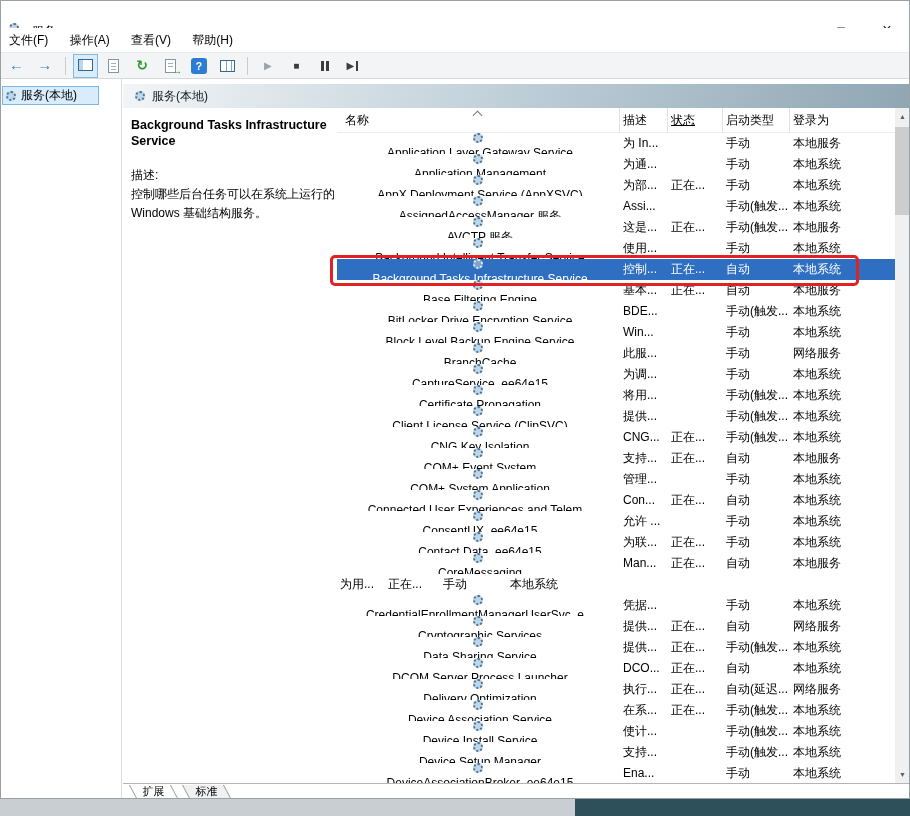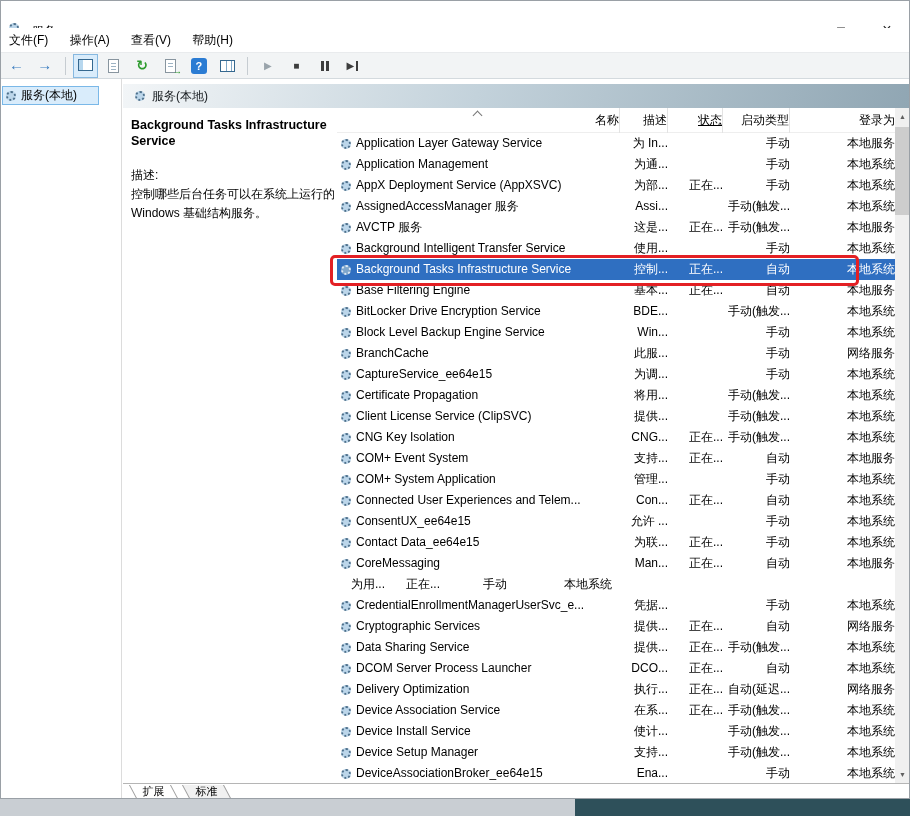--- a/index.html
+++ b/index.html
@@ -72,33 +72,33 @@
   .content-header .gear { margin-right:7px; }
   .content-header .lbl { font-size:12px; color:#13181c; }
 
   
   .ext-title { position:absolute; left:8px; top:39px; width:212px; font-weight:bold;
     font-size:12.5px; line-height:1.25; }
   .ext-desc-label { position:absolute; left:8px; top:88px; font-size:12px; }
   .ext-desc { position:absolute; left:8px; top:106px; width:210px; font-size:12px; line-height:1.55; }
 
   
-  .table { position:absolute; left:214px; top:29px; width:558px; height:675px; overflow:hidden; background:#fff;text-align:right; }
+  .table { position:absolute; left:214px; top:29px; width:558px; height:675px; overflow:hidden; background:#fff; }
   .thead { display:flex; height:25px; background:#fff; border-bottom:1px solid #eee; }
   .hc { height:25px; line-height:25px; border-right:1px solid #e3e3e3; overflow:hidden;
     white-space:nowrap; font-size:12px; position:relative; padding-left:3px; }
   .h-name { width:283px; padding-left:8px; }
   .h-desc { width:48px; } .h-status { width:55px;text-decoration:underline; } .h-startup { width:67px; } .h-logon { width:105px; border-right:none; }
   .sort-caret { position:absolute; left:137px; top:4px; width:7px; height:7px;
     border-left:1px solid #777; border-top:1px solid #777; transform:rotate(45deg); }
 
   .rows { position:absolute; left:0; top:25px; right:0; bottom:0; }
   .trow { display:flex; height:21px; align-items:center; }
   .trow .c { height:21px; line-height:21px; overflow:hidden; white-space:nowrap; padding-left:3px; }
-  .c-name { width:283px; display:flex; align-items:center; }
+  .c-name { width:283px; display:flex; align-items:center;flex-direction:column; }
   .c-name .gear { margin:0 5px 0 1px; }
   .c-desc { width:48px; } .c-status { width:55px; } .c-startup { width:67px; } .c-logon { width:105px; }
   .trow.sel { color:#fff; }
   .trow.sel .gear { border-color:#dfe9f4; background:#7ea6cc; }
 
   
   .vscroll { position:absolute; left:772px; top:29px; width:15px; height:675px; background:#f0f0f0; }
   .scroll-arrow { position:absolute; left:0; width:15px; height:17px; text-align:center;
     font-size:7px; line-height:17px; color:#606060; background:#f0f0f0; }
   .scroll-up { top:0; } .scroll-down { bottom:0; }

